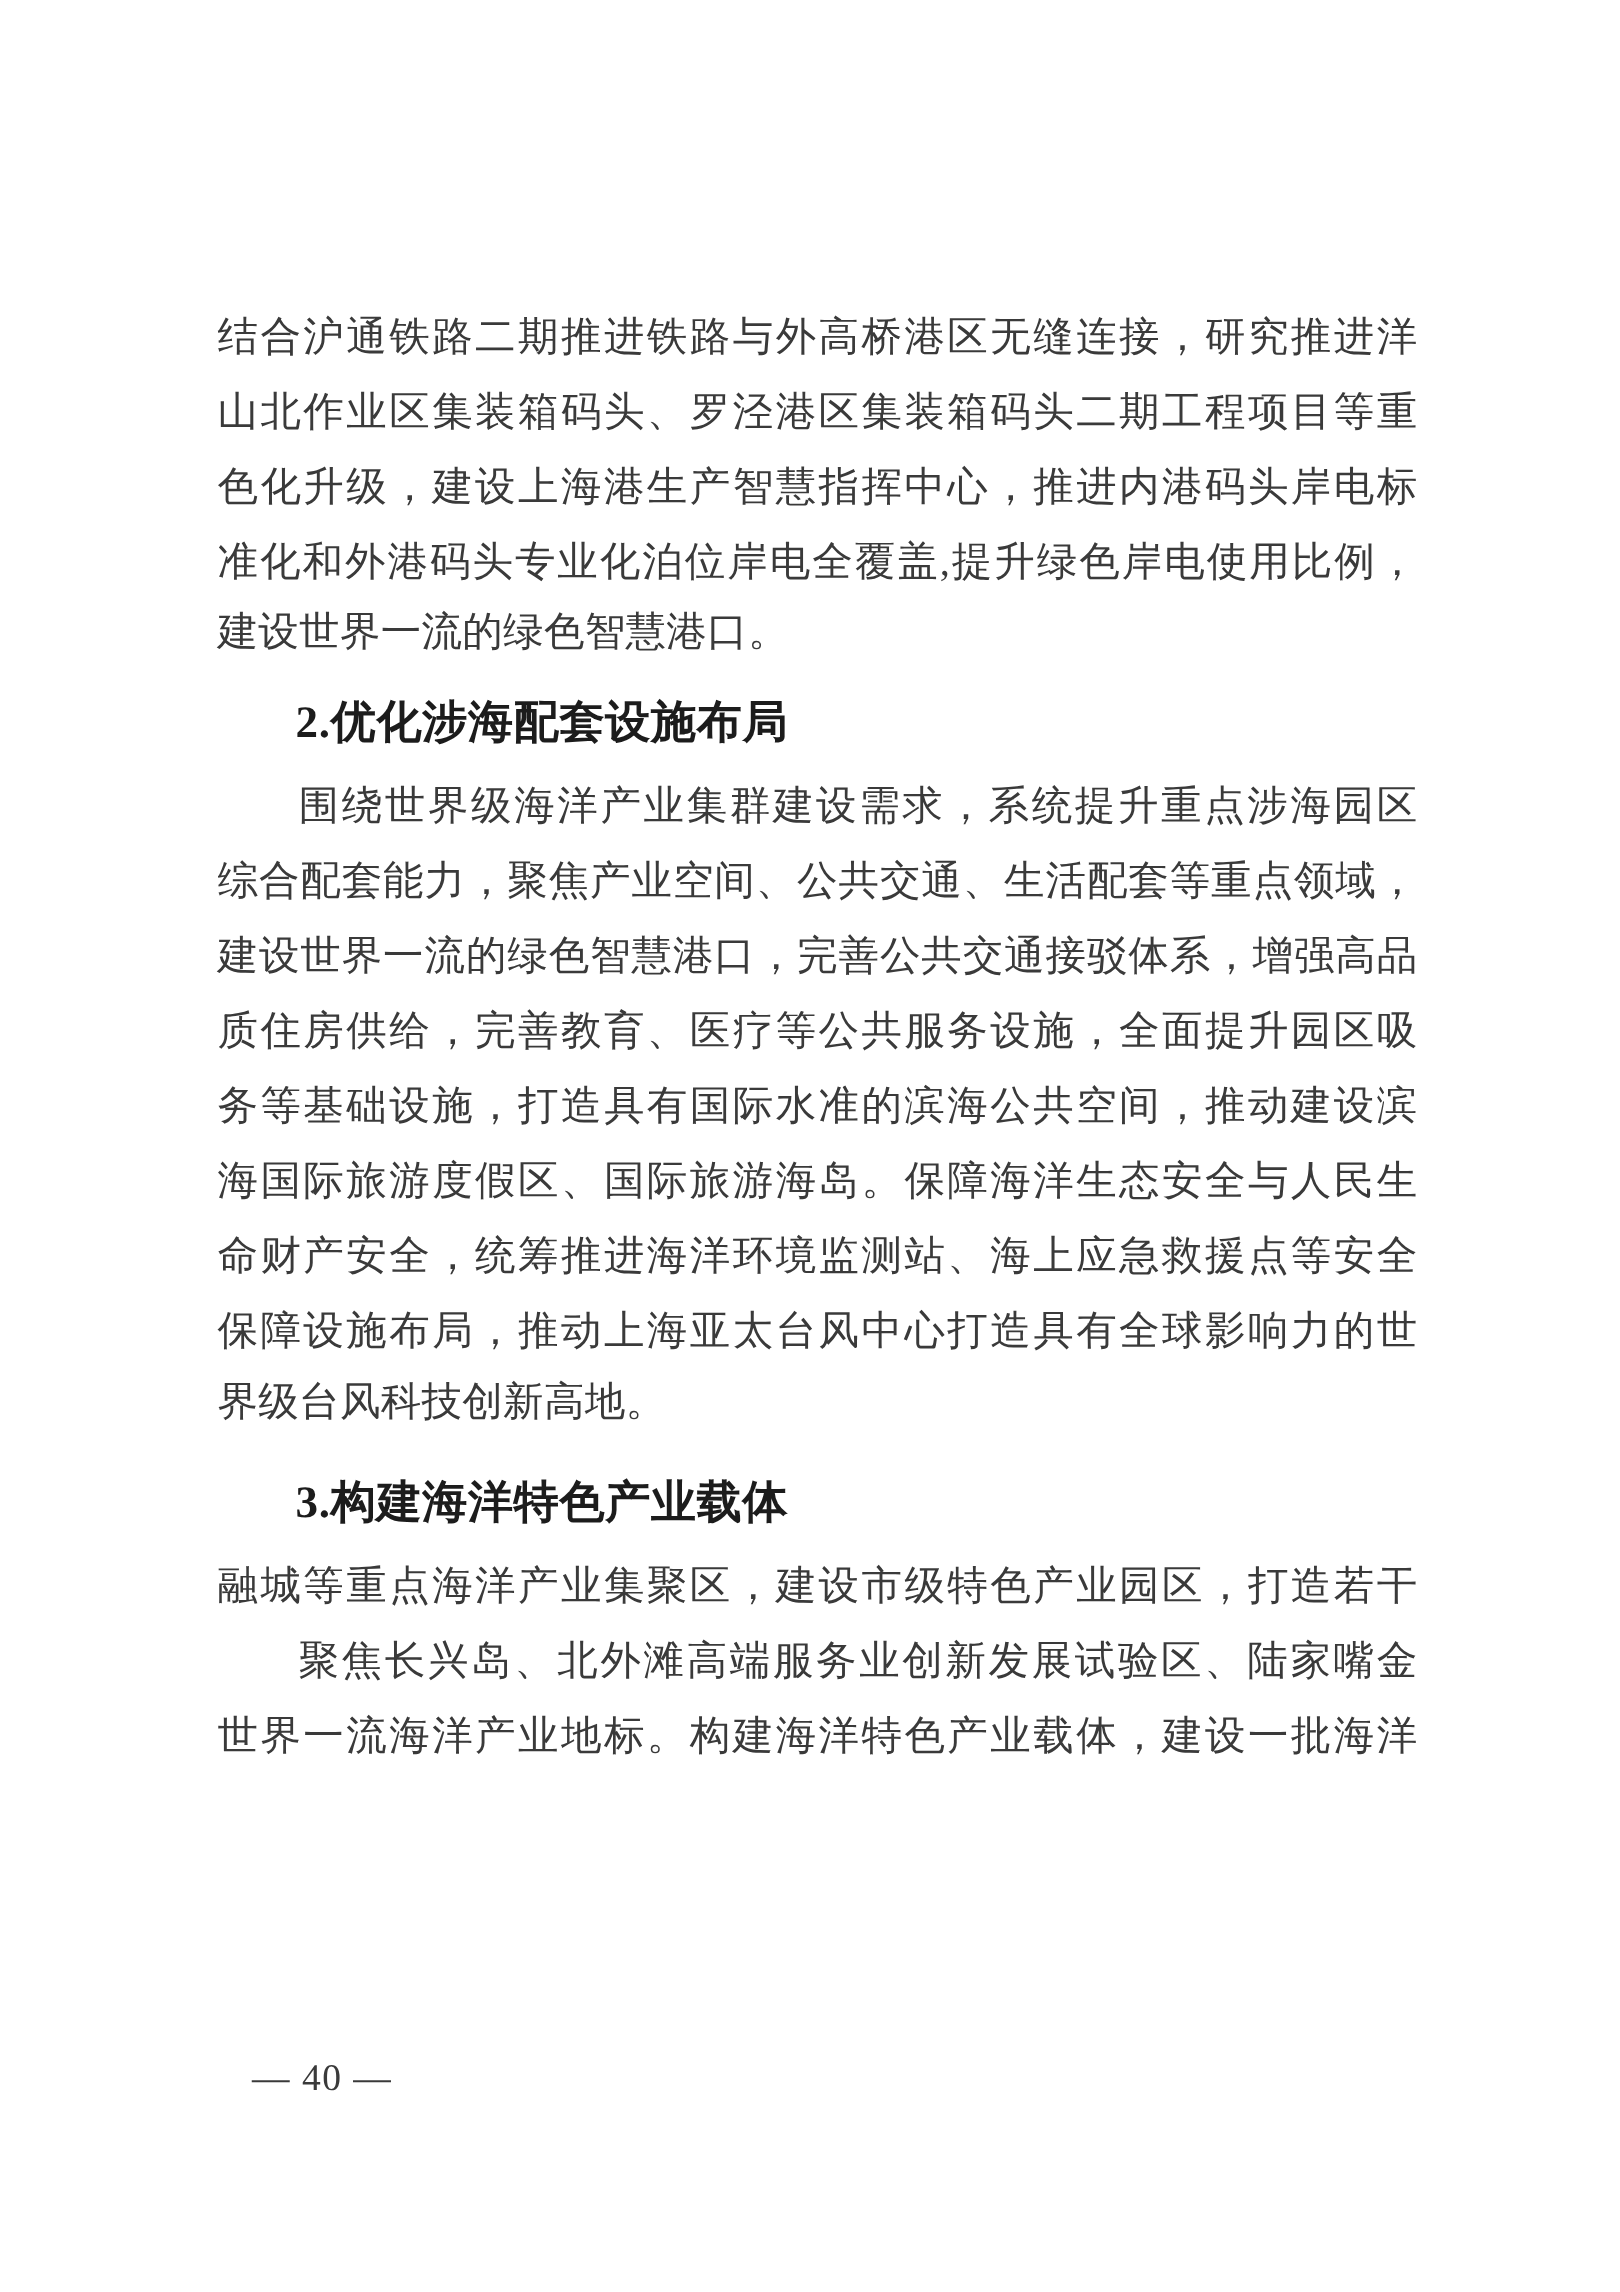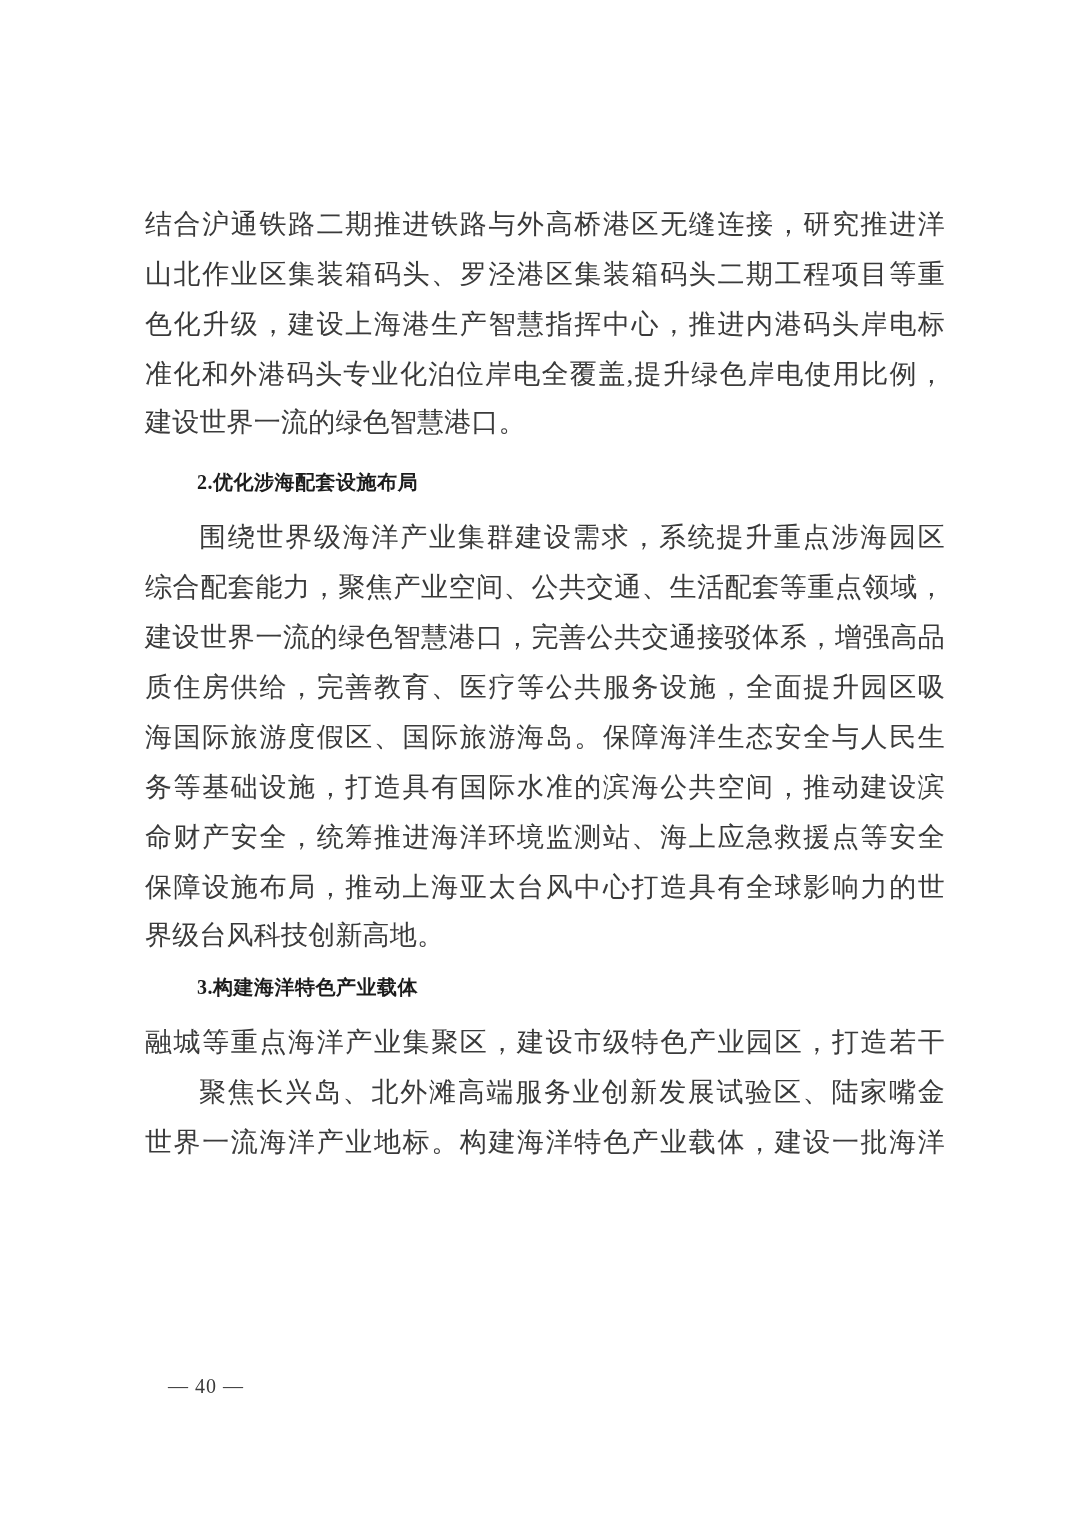--- a/index.html
+++ b/index.html
@@ -38,35 +38,35 @@
     text-align-last: left;
     font-family: Liberation Mono, monospace;
   }
   .line.indent {
     padding-left: 54px;
   }
   .heading {
     height: 50px;
     line-height: 50px;
     padding-left: 52px;
-    font-size: 20px;
+    font-size: 30px;
     font-weight: 700;
     color: #1c1c1c;
     letter-spacing: 0.5px;
   }
   .heading.h2 { margin-top: 8px; }
-  .heading.h3 { }
+  .heading.h3 { margin-top: 15px; }
   .para2, .para3 { margin-top: 5px; }
   .page-number {
     position: absolute;
     left: 168px;
     top: 1361px;
     height: 50px;
     line-height: 50px;
-    font-size: 20px;
+    font-size: 25px;
     color: #3a3a3a;
     letter-spacing: 1px;
   }
 </style>
 </head>
 <body>
 
 <div class="doc-content">
 
   <div class="para para1">
@@ -77,22 +77,22 @@
     <div class="line end">建设世界一流的绿色智慧港口。</div>
   </div>
 
   <div class="heading h2">2.优化涉海配套设施布局</div>
 
   <div class="para para2">
     <div class="line indent">围绕世界级海洋产业集群建设需求，系统提升重点涉海园区</div>
     <div class="line">综合配套能力，聚焦产业空间、公共交通、生活配套等重点领域，</div>
     <div class="line">建设世界一流的绿色智慧港口，完善公共交通接驳体系，增强高品</div>
     <div class="line">质住房供给，完善教育、医疗等公共服务设施，全面提升园区吸</div>
+    <div class="line">务等基础设施，打造具有国际水准的滨海公共空间，推动建设滨</div>
     <div class="line">海国际旅游度假区、国际旅游海岛。保障海洋生态安全与人民生</div>
-    <div class="line">务等基础设施，打造具有国际水准的滨海公共空间，推动建设滨</div>
     <div class="line">命财产安全，统筹推进海洋环境监测站、海上应急救援点等安全</div>
     <div class="line">保障设施布局，推动上海亚太台风中心打造具有全球影响力的世</div>
     <div class="line end">界级台风科技创新高地。</div>
   </div>
 
   <div class="heading h3">3.构建海洋特色产业载体</div>
 
   <div class="para para3">
     <div class="line">融城等重点海洋产业集聚区，建设市级特色产业园区，打造若干</div>
     <div class="line indent">聚焦长兴岛、北外滩高端服务业创新发展试验区、陆家嘴金</div>

